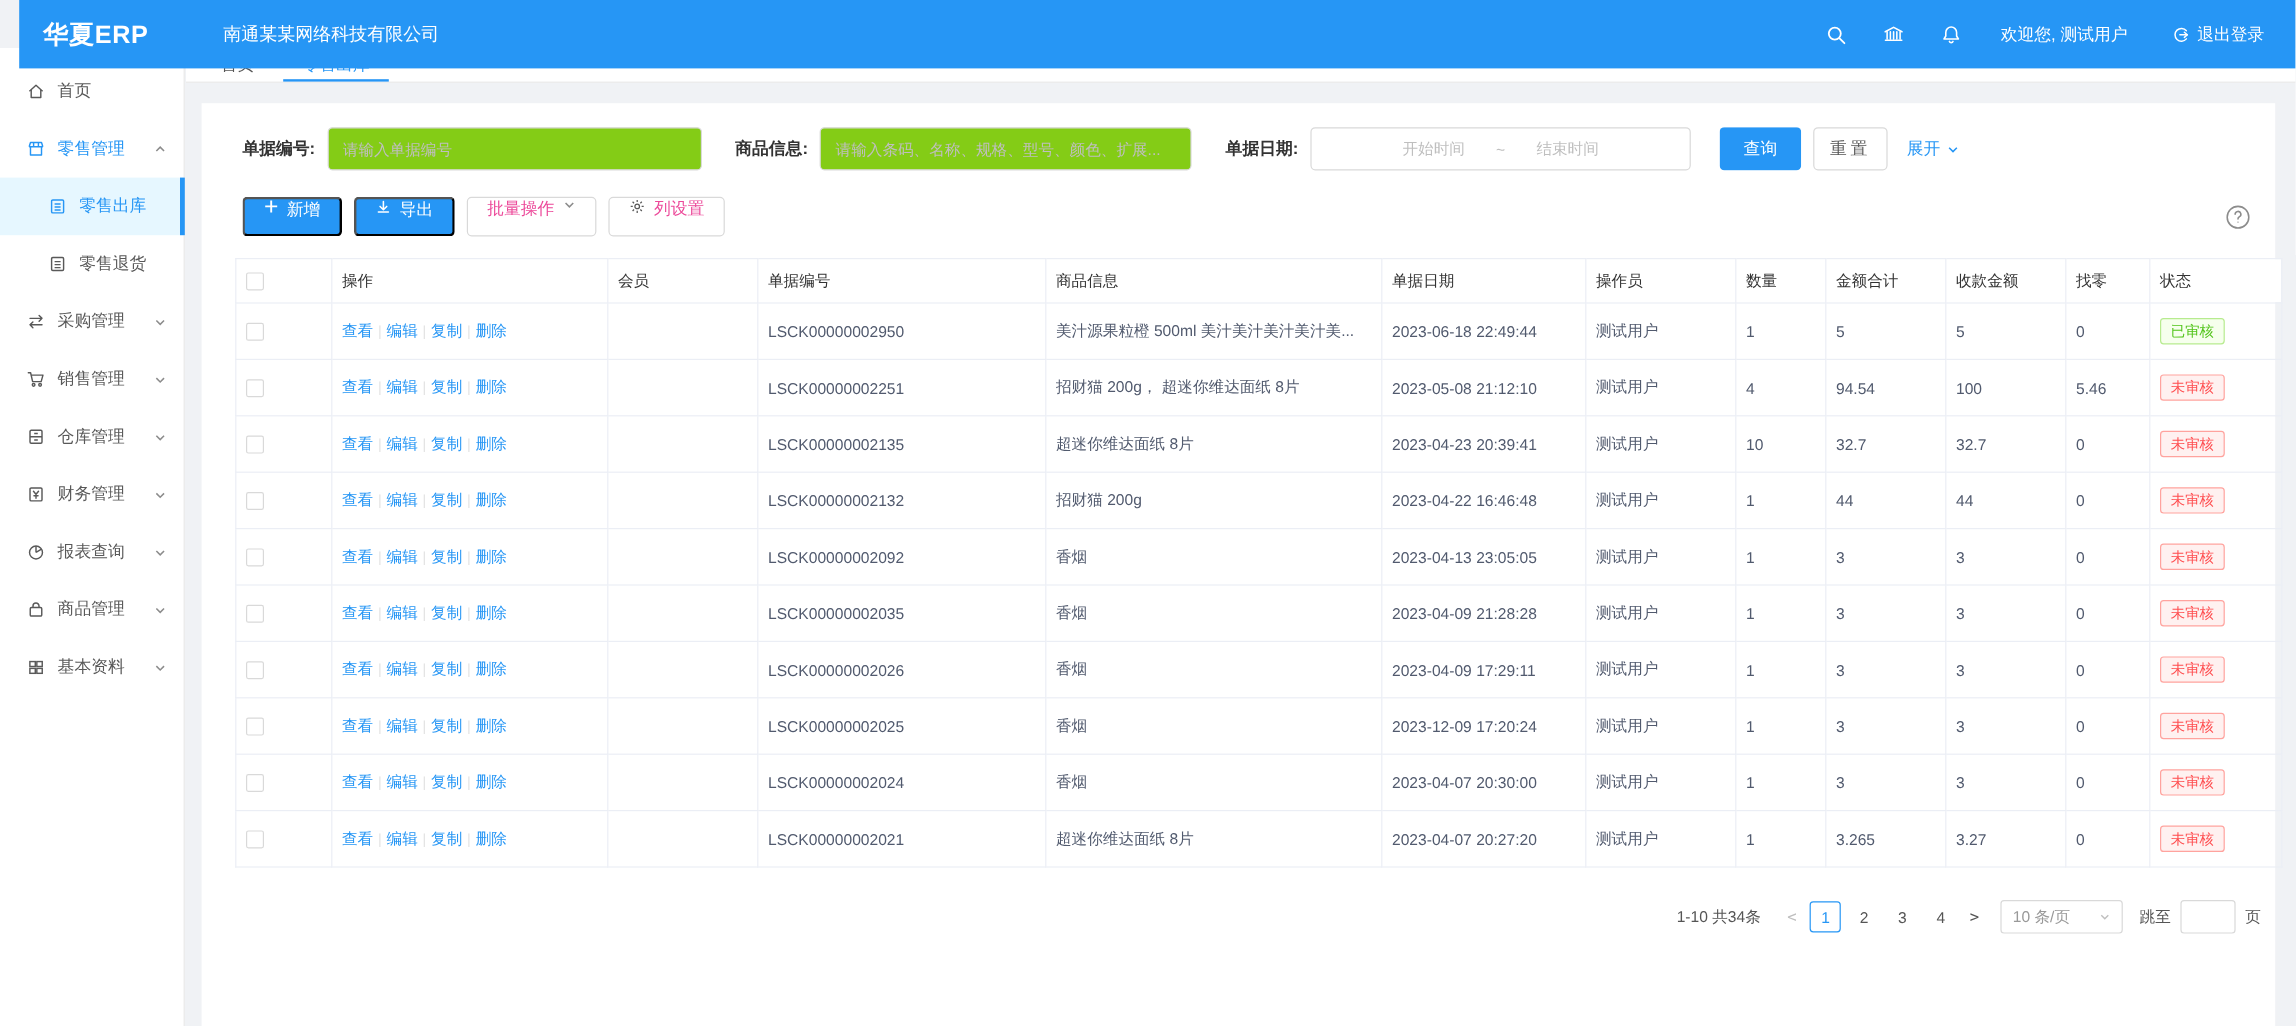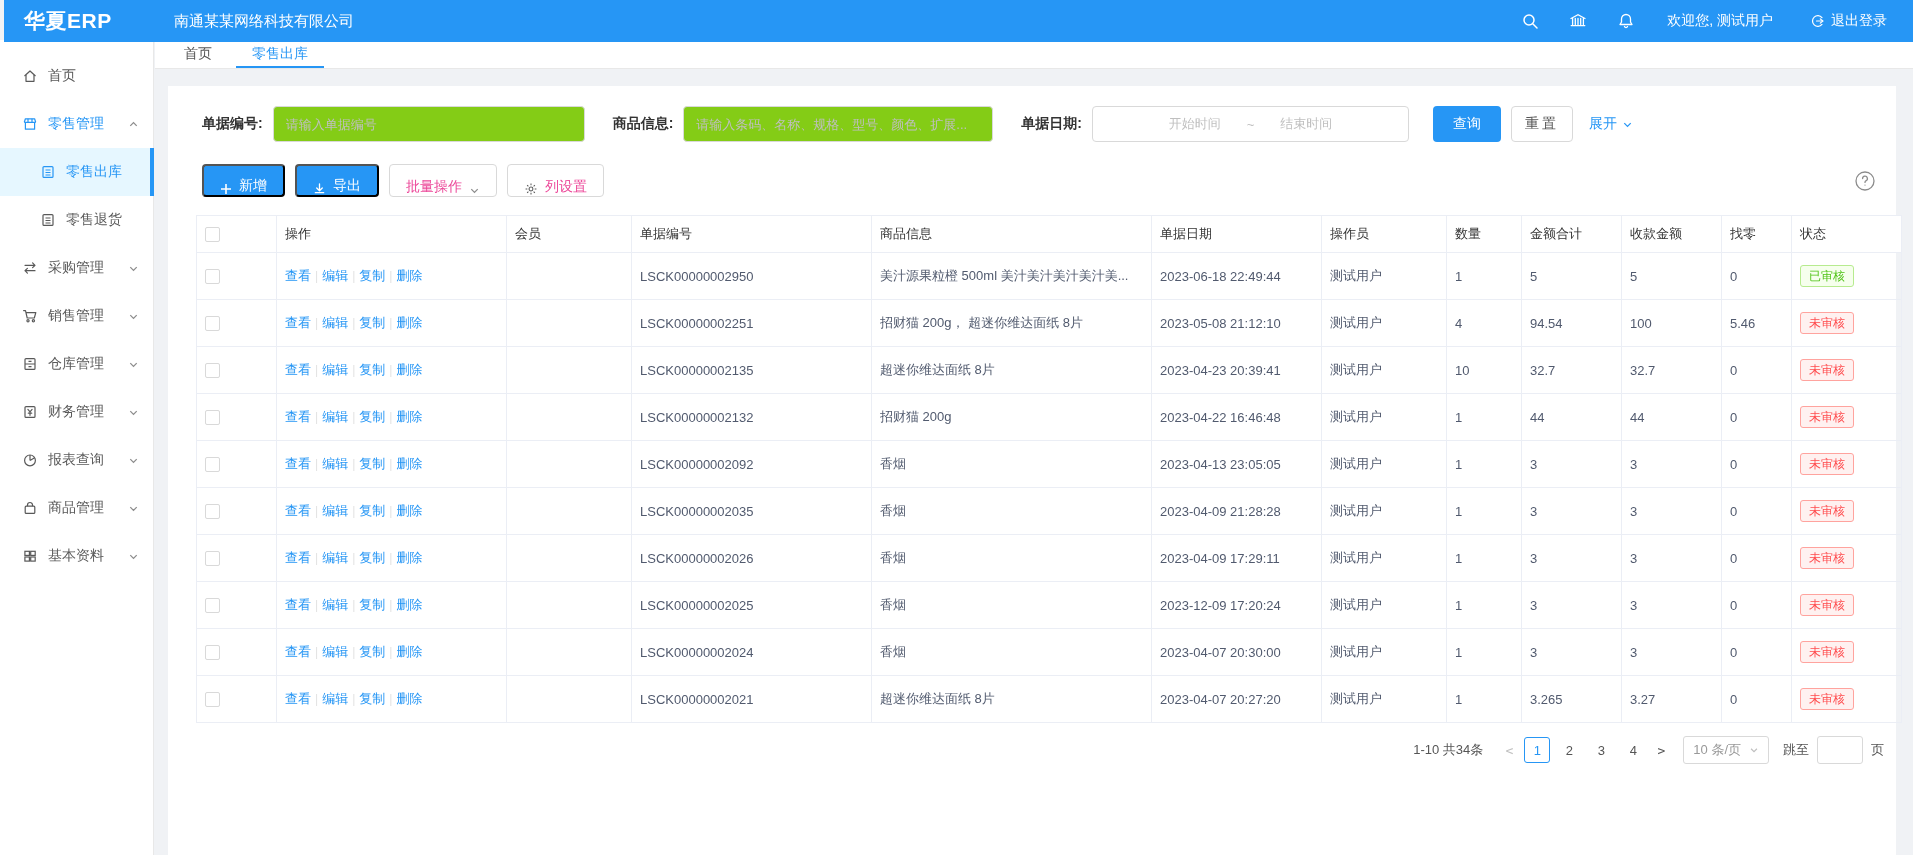--- a/index.html
+++ b/index.html
@@ -6,21 +6,21 @@
     --primary:#2696f5;
     --border:#e8e8e8;
     --tborder:#ebeef5;
     --text:#515a6e;
   }
   *{margin:0;padding:0;box-sizing:border-box}
   html,body{width:1913px;height:855px;overflow:hidden}
   body{font-family:"Liberation Sans",sans-serif;background:#f0f2f5;position:relative;color:var(--text)}
 
   
-  .topbar{position:absolute;top:0;left:4px;right:0;height:42px;background:var(--primary);display:flex;align-items:center;color:#fff;z-index:5}
+  .topbar{position:absolute;top:0;left:16px;right:0;height:57px;background:var(--primary);display:flex;align-items:center;color:#fff;z-index:5}
   .logo{width:154px;padding-left:20px;font-size:21px;font-weight:bold;letter-spacing:.5px;flex:none}
   .company{margin-left:16px;font-size:15px}
   .topbar-right{margin-left:auto;display:flex;align-items:center;padding-right:26px;font-size:14px}
   .tb-icon{width:18px;height:18px;margin-left:30px;cursor:pointer;display:flex;align-items:center}
   .tb-icon svg{width:18px;height:18px}
   .welcome{margin-left:32px}
   .logout{margin-left:36px;display:flex;align-items:center;gap:6px;cursor:pointer}
   .logout svg{width:16px;height:16px}
 
   
@@ -53,48 +53,48 @@
   .date-range{width:317px;height:36px;border:1px solid #d9d9d9;border-radius:4px;margin-left:10px;display:flex;align-items:center;justify-content:center;gap:26px;font-size:13px;color:#bfbfbf;cursor:pointer}
   .btn{height:36px;border-radius:4px;display:inline-flex;align-items:center;justify-content:center;font-size:14px;cursor:pointer;border:1px solid transparent}
   .btn-primary{background:var(--primary);color:#fff}
   .btn-plain{background:#fff;border-color:#d9d9d9;color:#555}
   .btn-search{width:68px;margin-left:24px}
   .btn-reset{width:62px;margin-left:10px;letter-spacing:3px}
   .expand-link{color:var(--primary);font-size:14px;margin-left:16px;display:flex;align-items:center;gap:5px;cursor:pointer}
 
   
   .toolbar{display:flex;align-items:center;margin-top:22px;padding-left:6px}
-  .tbtn{height:33px;border-radius:4px;display:inline-flex;align-items:flex-end;gap:7px;font-size:14px;padding:0 16px;cursor:pointer}
+  .tbtn{height:33px;border-radius:4px;display:inline-flex;align-items:flex-start;gap:7px;font-size:14px;padding:0 16px;cursor:pointer}
   .tbtn svg{flex:none}
   .tbtn.blue{background:var(--primary);color:#fff;margin-right:10px}
   .tbtn.plain{background:#fff;border:1px solid #d9d9d9;color:#ec4899;margin-right:10px}
   .help{margin-left:auto;margin-right:8px;display:flex;cursor:pointer}
 
   
   table{width:100%;border-collapse:collapse;margin-top:18px;table-layout:fixed}
   th,td{border:1px solid var(--tborder);padding:0 8px;font-size:13px;overflow:hidden;white-space:nowrap;text-overflow:ellipsis}
   th{height:37px;color:#333;font-weight:normal;text-align:left;background:#fff}
   td{height:47px;color:var(--text)}
   .c-center{text-align:left}
   .checkbox{display:inline-block;width:15px;height:15px;border:1px solid #d9d9d9;border-radius:2px;background:#fff;vertical-align:middle;cursor:pointer}
   .link{color:var(--primary);cursor:pointer}
   .sep{color:#e3e3e3;margin:0 4px;font-size:12px}
   .badge{display:inline-block;font-size:12px;padding:3px 8px;border-radius:3px;line-height:1.2}
   .badge.approved{color:#52c41a;background:#f6ffed;border:1px solid #b7eb8f}
   .badge.pending{color:#ff4d4f;background:#fff1f0;border:1px solid #ffa39e}
 
   
-  .pager{display:flex;justify-content:flex-end;align-items:center;margin-top:13px;font-size:13px;color:#515a6e}
+  .pager{display:flex;justify-content:flex-end;align-items:center;margin-top:27px;font-size:13px;color:#515a6e}
   .pg-summary{margin-right:14px;color:#555}
   .pg-arrow{width:24px;height:24px;display:flex;align-items:center;justify-content:center;cursor:pointer;font-family:"DejaVu Sans Mono",monospace;font-size:13px}
   .pg-arrow.prev{color:#bfbfbf}
   .pg-arrow.next{color:#555}
   .pg-num{min-width:26px;height:26px;margin:0 3px;border-radius:3px;display:flex;align-items:center;justify-content:center;cursor:pointer;color:#555}
   .pg-num.on{border:1px solid var(--primary);color:var(--primary);background:#fff}
-  .pg-size{margin-left:10px;height:28px;border:1px solid #d9d9d9;border-radius:3px;padding:0 9px;display:flex;align-items:center;gap:8px;color:#999;cursor:pointer;background:#fff}
+  .pg-size{margin-left:10px;height:28px;border:1px solid #d9d9d9;border-radius:3px;padding:0 9px;display:flex;align-items:center;gap:24px;color:#999;cursor:pointer;background:#fff}
   .pg-jump{margin-left:14px;color:#555}
   .pg-input{width:46px;height:28px;border:1px solid #d9d9d9;border-radius:3px;margin:0 8px}
   .pg-suffix{color:#555}
 </style>
 </head>
 <body>
 
 <header class="topbar">
   <div class="logo">华夏ERP</div>
   <div class="company">南通某某网络科技有限公司</div>

